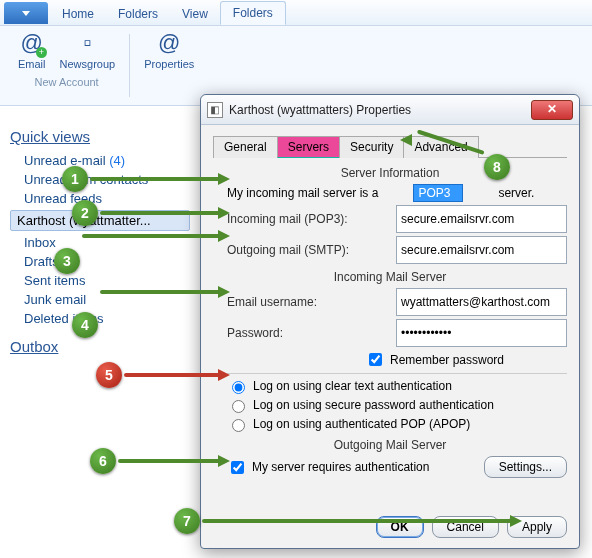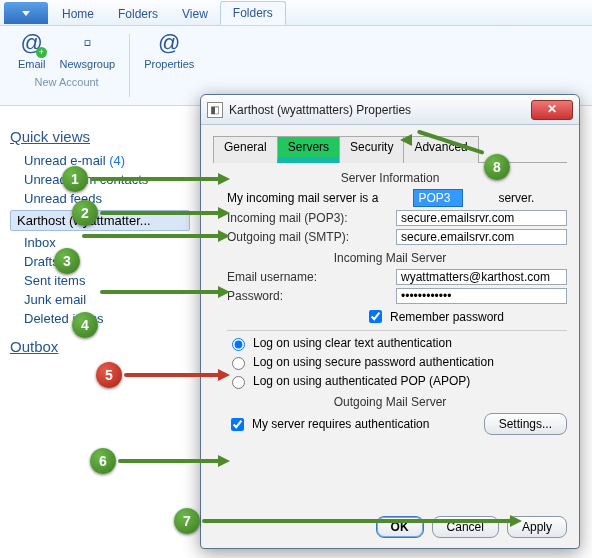--- a/index.html
+++ b/index.html
@@ -26,25 +26,25 @@
   .main { flex:1; background:#fff;}
   
   .dialog { position:absolute; left:200px; top:94px; width:380px; height:455px; background:#f2f2f2; border:1px solid #5a7290; box-shadow:0 4px 18px rgba(0,0,0,.4); border-radius:6px 6px 4px 4px; font-size:12px;}
   .titlebar{height:30px;background:linear-gradient(#fdfdfe,#e3e9f1);border-radius:6px 6px 0 0;display:flex;align-items:center;padding:0 6px;border-bottom:1px solid #b9c6d6;}
   .titlebar .ticon{width:16px;height:16px;border:1px solid #888;background:#fff;margin-right:6px;font-size:10px;line-height:14px;text-align:center;color:#555;}
   .titlebar .ttext{flex:1;color:#222;}
   .closebtn{width:42px;height:20px;background:linear-gradient(#e77,#c33);border:1px solid #832;border-radius:3px;color:#fff;text-align:center;line-height:17px;font-weight:bold;cursor:pointer;}
   .dlg-body{padding:10px 12px 8px;}
   .dtabs{display:flex;border-bottom:1px solid #aaa;margin-bottom:8px;}
   .dtab{padding:3px 10px;border:1px solid #aaa;border-bottom:none;background:#ebebeb;margin-right:-1px;cursor:pointer;position:relative;top:1px;}
-  .dtab.active{background:#22c55e;border-bottom:6px solid #14b8a6;}
+  .dtab.active{background:#ec4899;border-bottom:1px solid #14b8a6;}
   .fs-label{color:#333;margin:6px 0 4px;text-align:center;}
   .field-row{display:flex;align-items:center;margin:3px 0 3px 14px;gap:31px;}
   .field-row label{width:138px;color:#333;}
-  .field-row input[type=text],.field-row input[type=password]{flex:1;height:16px;border:1px solid #9aa8b8;padding:1px 4px;font-size:12px;background:#fff;}
+  .field-row input[type=text],.field-row input[type=password]{flex:1;height:28px;border:1px solid #9aa8b8;padding:1px 4px;font-size:12px;background:#fff;}
   .srv-type{width:50px;background:#3399ff;color:#fff;border:1px solid #1a6fcc;padding:1px 4px;margin:0 4px;}
   .chk-row{margin:3px 0 3px 152px;display:flex;align-items:center;gap:5px;}
   .radio-row{margin:3px 0 3px 14px;display:flex;align-items:center;gap:5px;}
   .outgoing-row{display:flex;align-items:center;margin:3px 0 3px 14px;}
   .btn{height:22px;padding:0 14px;border:1px solid #8a97a6;background:linear-gradient(#fefefe,#e4e8ed);border-radius:8px;cursor:pointer;font-size:12px;}
   .btn.def{border-color:#3b75c4;box-shadow:0 0 0 1px #78a9e4 inset;font-weight:bold;}
   .dlg-buttons{position:absolute;right:12px;bottom:10px;display:flex;gap:8px;}
   .hr{height:1px;background:#ccc;margin:4px 0 4px 14px;}
   
   .ann{position:absolute;z-index:50;pointer-events:none;}

